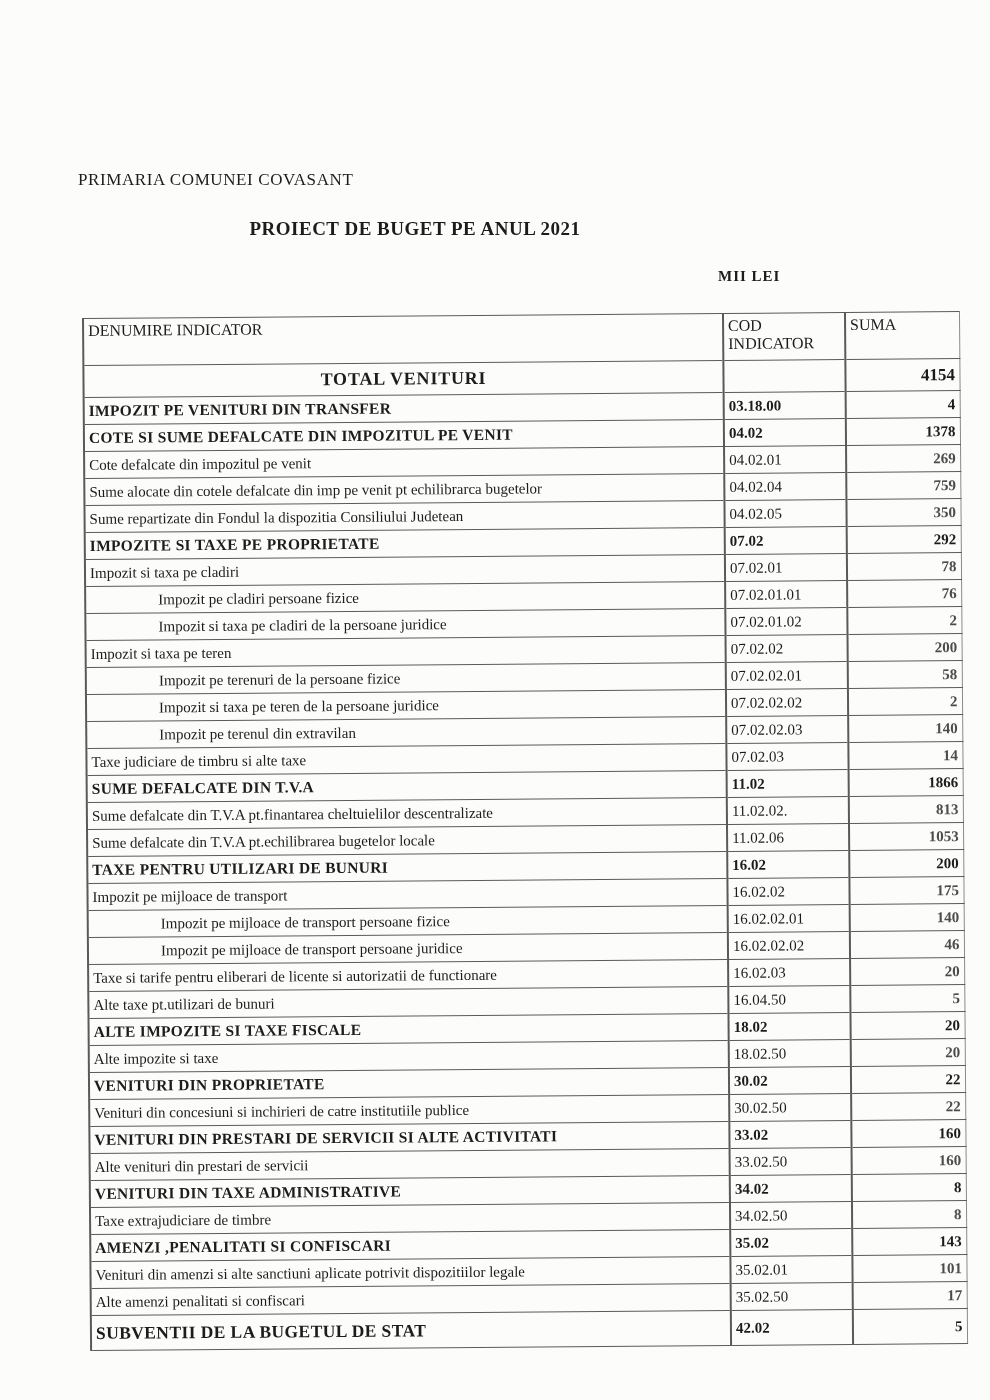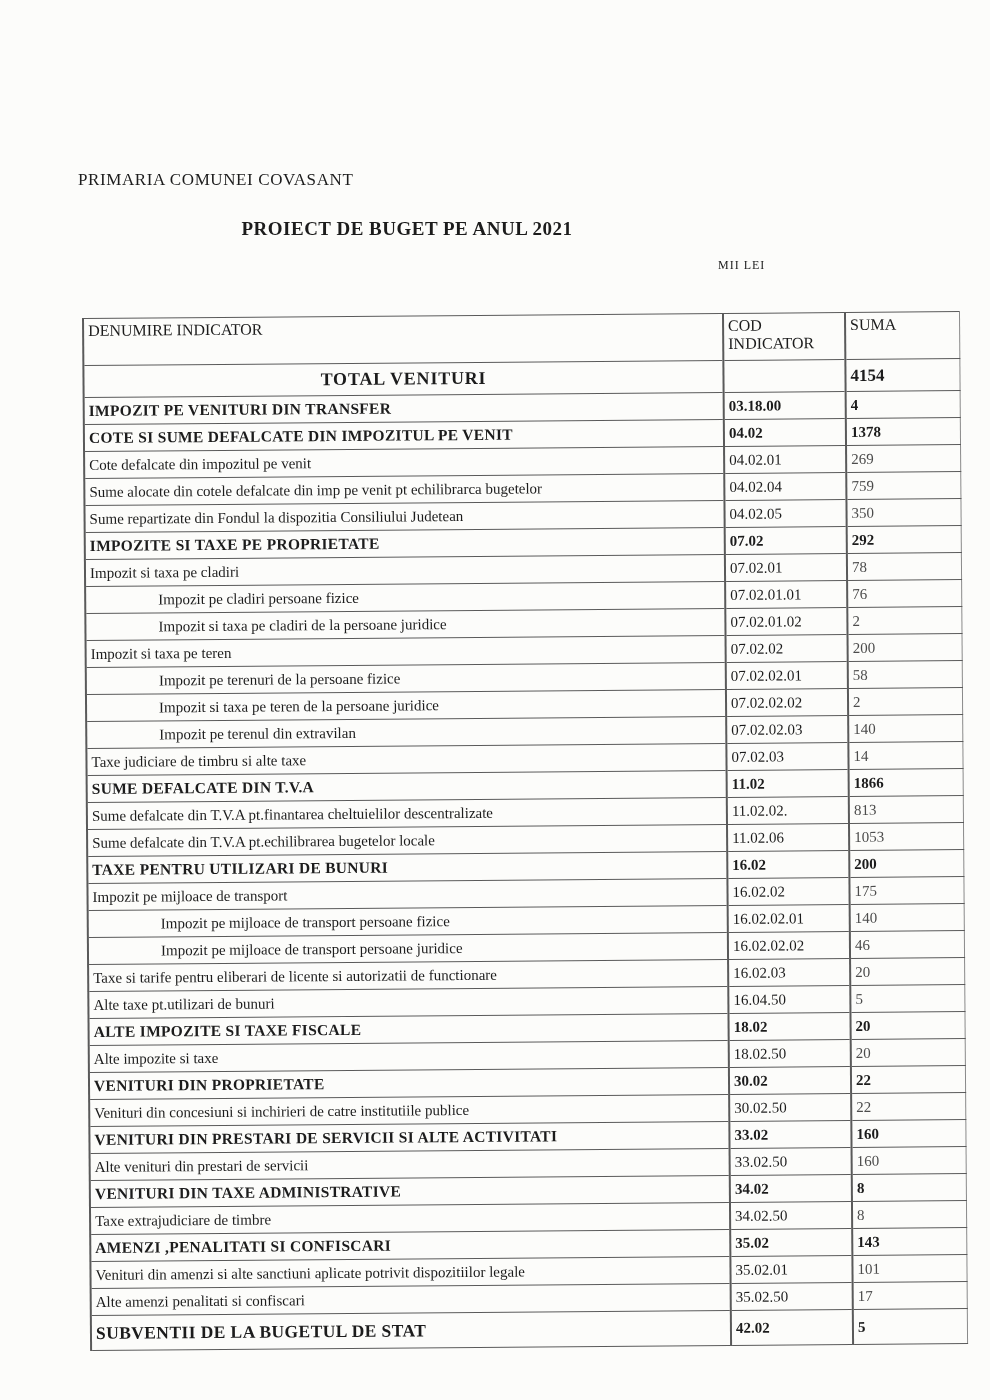--- a/index.html
+++ b/index.html
@@ -7,26 +7,26 @@
     width:990px;height:1400px;position:relative;overflow:hidden;
     background:#fcfcfa;
     font-family:"Liberation Serif","DejaVu Serif",serif;
     color:#1c1c1c;
   }
   .org-name{
     position:absolute;left:78px;top:170px;
     font-size:17px;font-weight:normal;letter-spacing:0.6px;
   }
   .doc-title{
-    position:absolute;left:0;top:218px;width:814px;text-align:center;
+    position:absolute;left:8px;top:218px;width:814px;text-align:center;
     font-size:19px;font-weight:bold;letter-spacing:0.5px;
   }
   .currency-note{
-    position:absolute;left:718px;top:258px;
-    font-size:12px;letter-spacing:1px;
+    position:absolute;left:718px;top:268px;
+    font-size:15px;letter-spacing:1px;font-weight:bold;
   }
   .table-wrap{
     position:absolute;left:82px;top:318px;width:876px;
     transform:rotate(-0.45deg);transform-origin:left top;
   }
   table.budget{
     width:100%;border-collapse:collapse;table-layout:fixed;
   }
   table.budget col.c-name{width:640px;}
   table.budget col.c-code{width:122px;}
@@ -48,24 +48,24 @@
   table.budget th, table.budget td{border-left-width:2px;}
   table.budget th:last-child, table.budget td:last-child{border-right-width:1px;border-right-color:#8a8a8a;}
   
   tr.level-total td{height:29px;}
   tr.level-total td.name{text-align:center;font-weight:bold;font-size:18px;letter-spacing:0.8px;}
   tr.level-total td.suma{font-weight:bold;font-size:17px;}
   tr.level-section td{font-weight:bold;}
   tr.level-section td.name{font-size:15.5px;letter-spacing:0.3px;}
   tr.level-section-lg td{font-weight:bold;height:32px;}
   tr.level-section-lg td.name{font-size:17.5px;letter-spacing:0.4px;}
-  tr.level-item td.suma, tr.level-subitem td.suma{color:#4c4c4c;font-weight:normal;}
+  tr.level-item td.suma, tr.level-subitem td.suma{color:#4c4c4c;font-weight:bold;}
   tr.level-subitem td.name{padding-left:72px;}
   td.code{font-size:15px;}
-  td.suma{text-align:left;padding-right:3px;}
+  td.suma{text-align:right;padding-right:3px;}
 </style>
 </head>
 <body>
 
 <div class="org-name">PRIMARIA COMUNEI COVASANT</div>
 
 <div class="doc-title">PROIECT DE BUGET PE ANUL 2021</div>
 
 <div class="currency-note">MII LEI</div>
 

